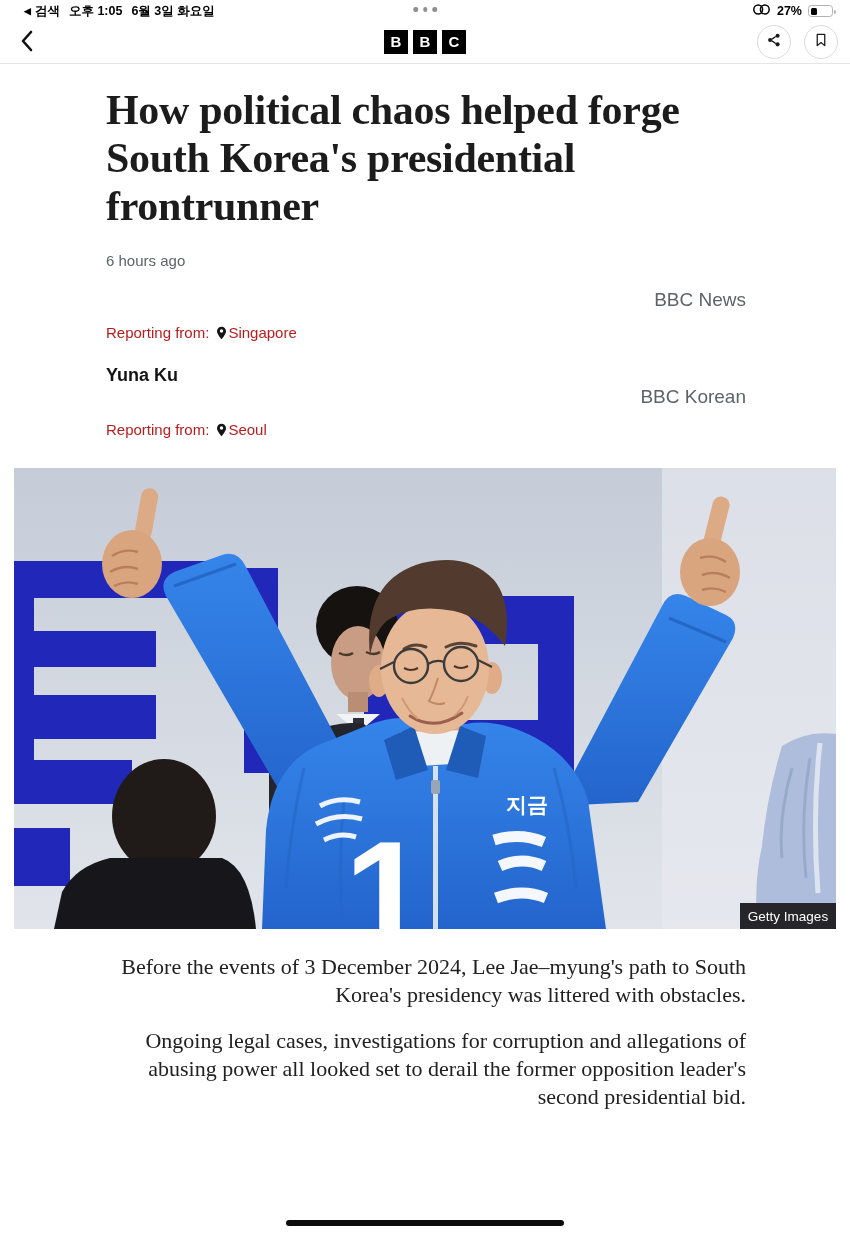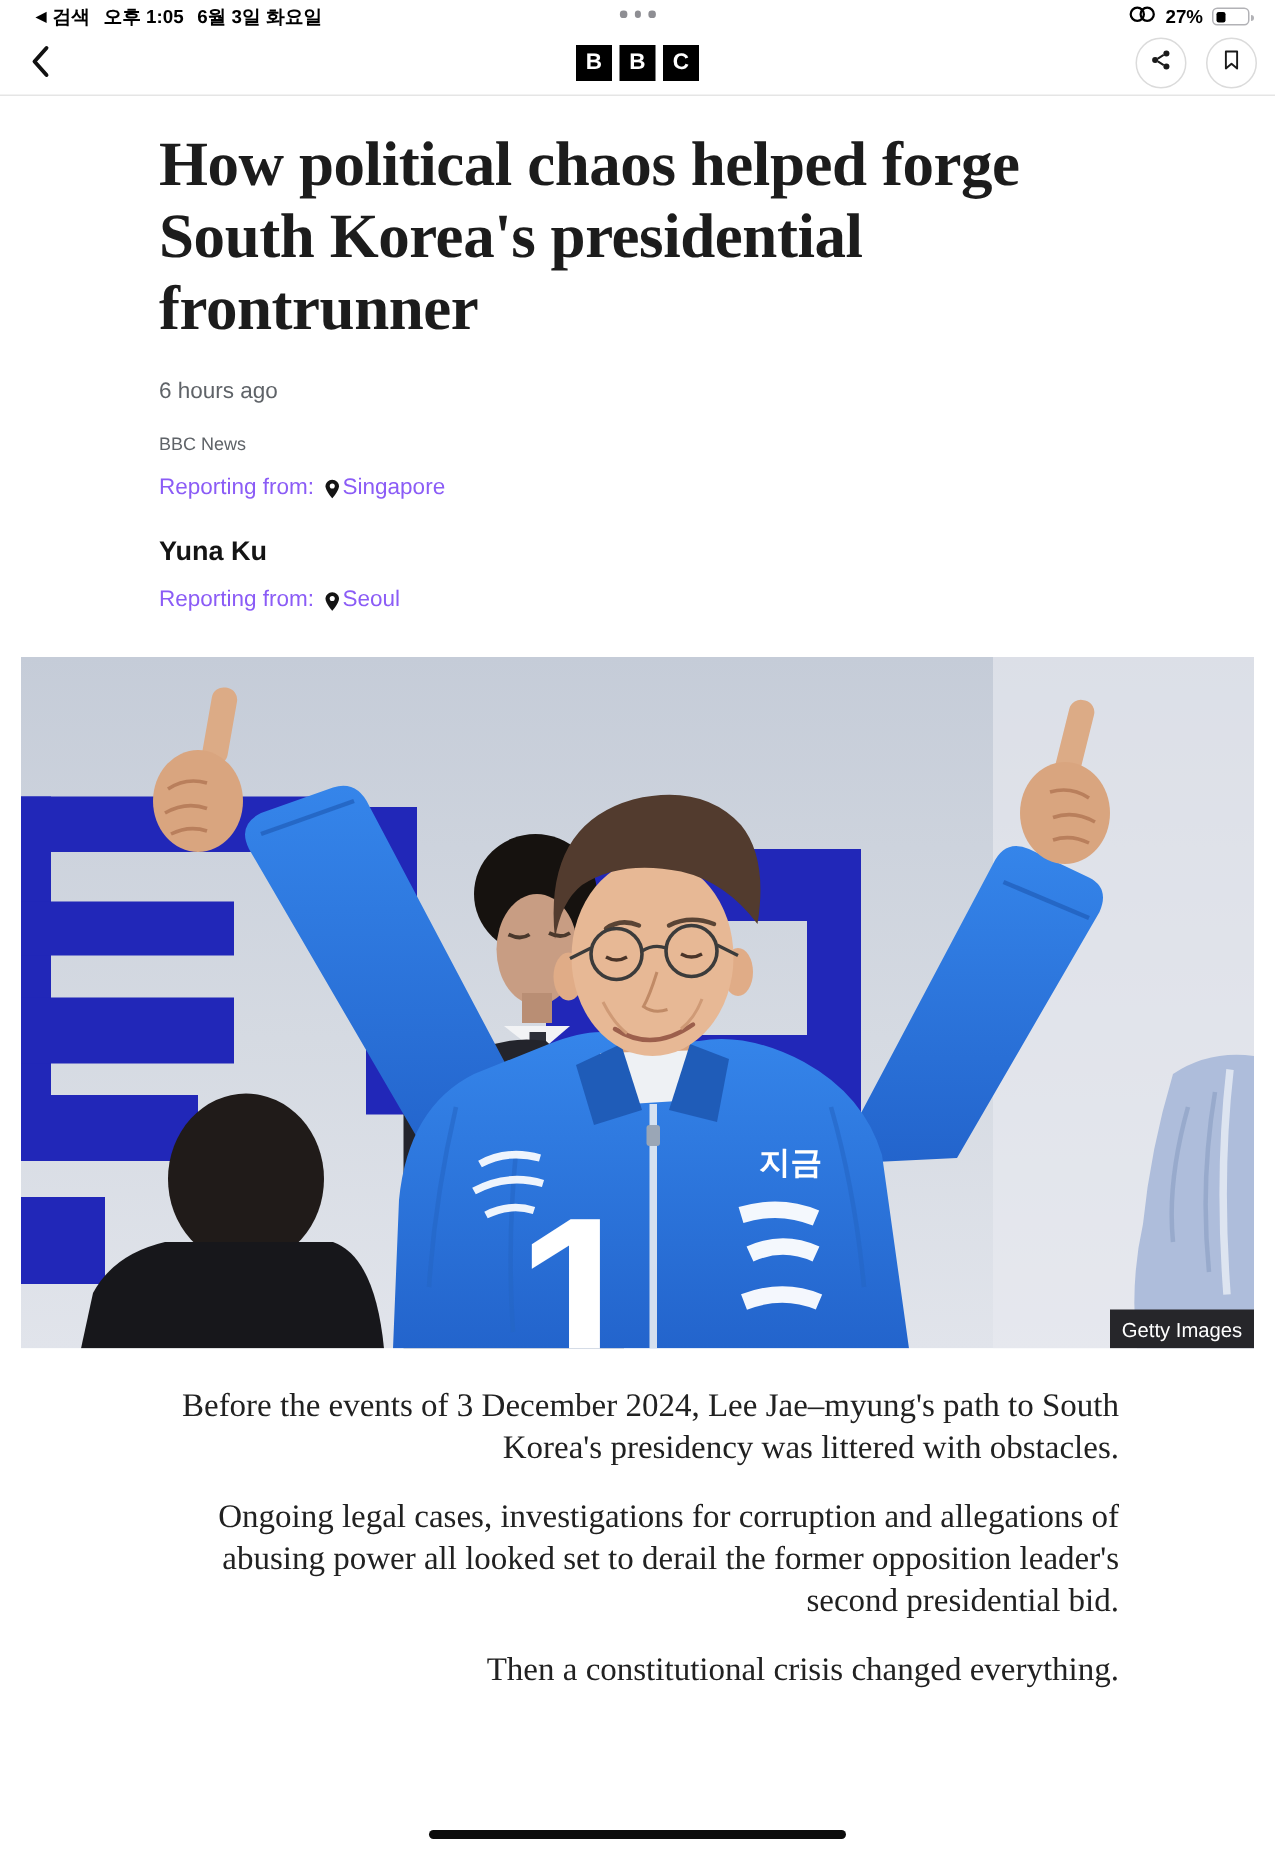--- a/index.html
+++ b/index.html
@@ -48,23 +48,23 @@
   
   .content{ width:640px; margin-left:106px; }
   h1.headline{
     font-family:"Liberation Serif", serif; font-weight:700; font-size:42px;
     line-height:48px; letter-spacing:-0.3px; color:#1c1c1c; margin-top:22px;
   }
   .meta-time{ margin-top:22px; font-size:15px; color:#5f6368; }
   .author{ margin-top:20px; }
   .author + .author{ margin-top:24px; }
   .author .name{ font-size:18px; font-weight:700; color:#141414; }
-  .author .org{ font-size:12px; color:#5f6368; margin-top:0; }
-  .reporting{ margin-top:13px; font-size:15px; color:#8b5cf6;
-    display:flex; align-items:flex-end; }
+  .author .org{ font-size:19px; color:#5f6368; margin-top:0;text-align:right; }
+  .reporting{ margin-top:13px; font-size:15px; color:#b91c1c;
+    display:flex; align-items:center; }
   .reporting .pin{ margin:0 1px 0 7px; display:flex; }
 
   
   figure.hero{ margin:30px 0 0 14px; width:822px; height:461px; position:relative;
     overflow:hidden; cursor:pointer; }
   figure.hero svg{ display:block; }
 
   .caption{
     margin-top:8px; font-family:"Liberation Serif", serif; font-size:15.5px;
     line-height:20px; color:#5d6062; max-width:625px;
@@ -161,20 +161,21 @@
           <path d="M5.5.8C3 .8 1 2.8 1 5.2c0 3 4.5 8 4.5 8s4.5-5 4.5-8C10 2.8 8 .8 5.5.8z" fill="#141414"></path>
           <circle cx="5.5" cy="5" r="1.7" fill="#fff"></circle>
         </svg>
       </span>
       <span>Singapore</span>
     </div>
   </div>
 
   <div class="author">
     <div class="name">Yuna Ku</div>
+    <div class="org">BBC Korean</div>
     <div class="reporting">
       <span>Reporting from:</span>
       <span class="pin">
         <svg width="11" height="14" viewBox="0 0 11 14">
           <path d="M5.5.8C3 .8 1 2.8 1 5.2c0 3 4.5 8 4.5 8s4.5-5 4.5-8C10 2.8 8 .8 5.5.8z" fill="#141414"></path>
           <circle cx="5.5" cy="5" r="1.7" fill="#fff"></circle>
         </svg>
       </span>
       <span>Seoul</span>
     </div>
@@ -284,18 +285,17 @@
       <text x="774" y="453" font-family="Liberation Sans, sans-serif" font-size="13.5" fill="#ffffff" text-anchor="middle">Getty Images</text>
     </g>
   </svg>
 </figure>
 
 <div class="content">
 
   <div class="body-text">
     <p class="first">Before the events of 3 December 2024, Lee Jae–myung's path to South Korea's presidency was littered with obstacles.</p>
     <p>Ongoing legal cases, investigations for corruption and allegations of abusing power all looked set to derail the former opposition leader's second presidential bid.</p>
-    <p>Then a constitutional crisis changed everything.</p>
 
   </div>
 </div>
 
 <div class="home-indicator"></div>
 
 </body></html>

